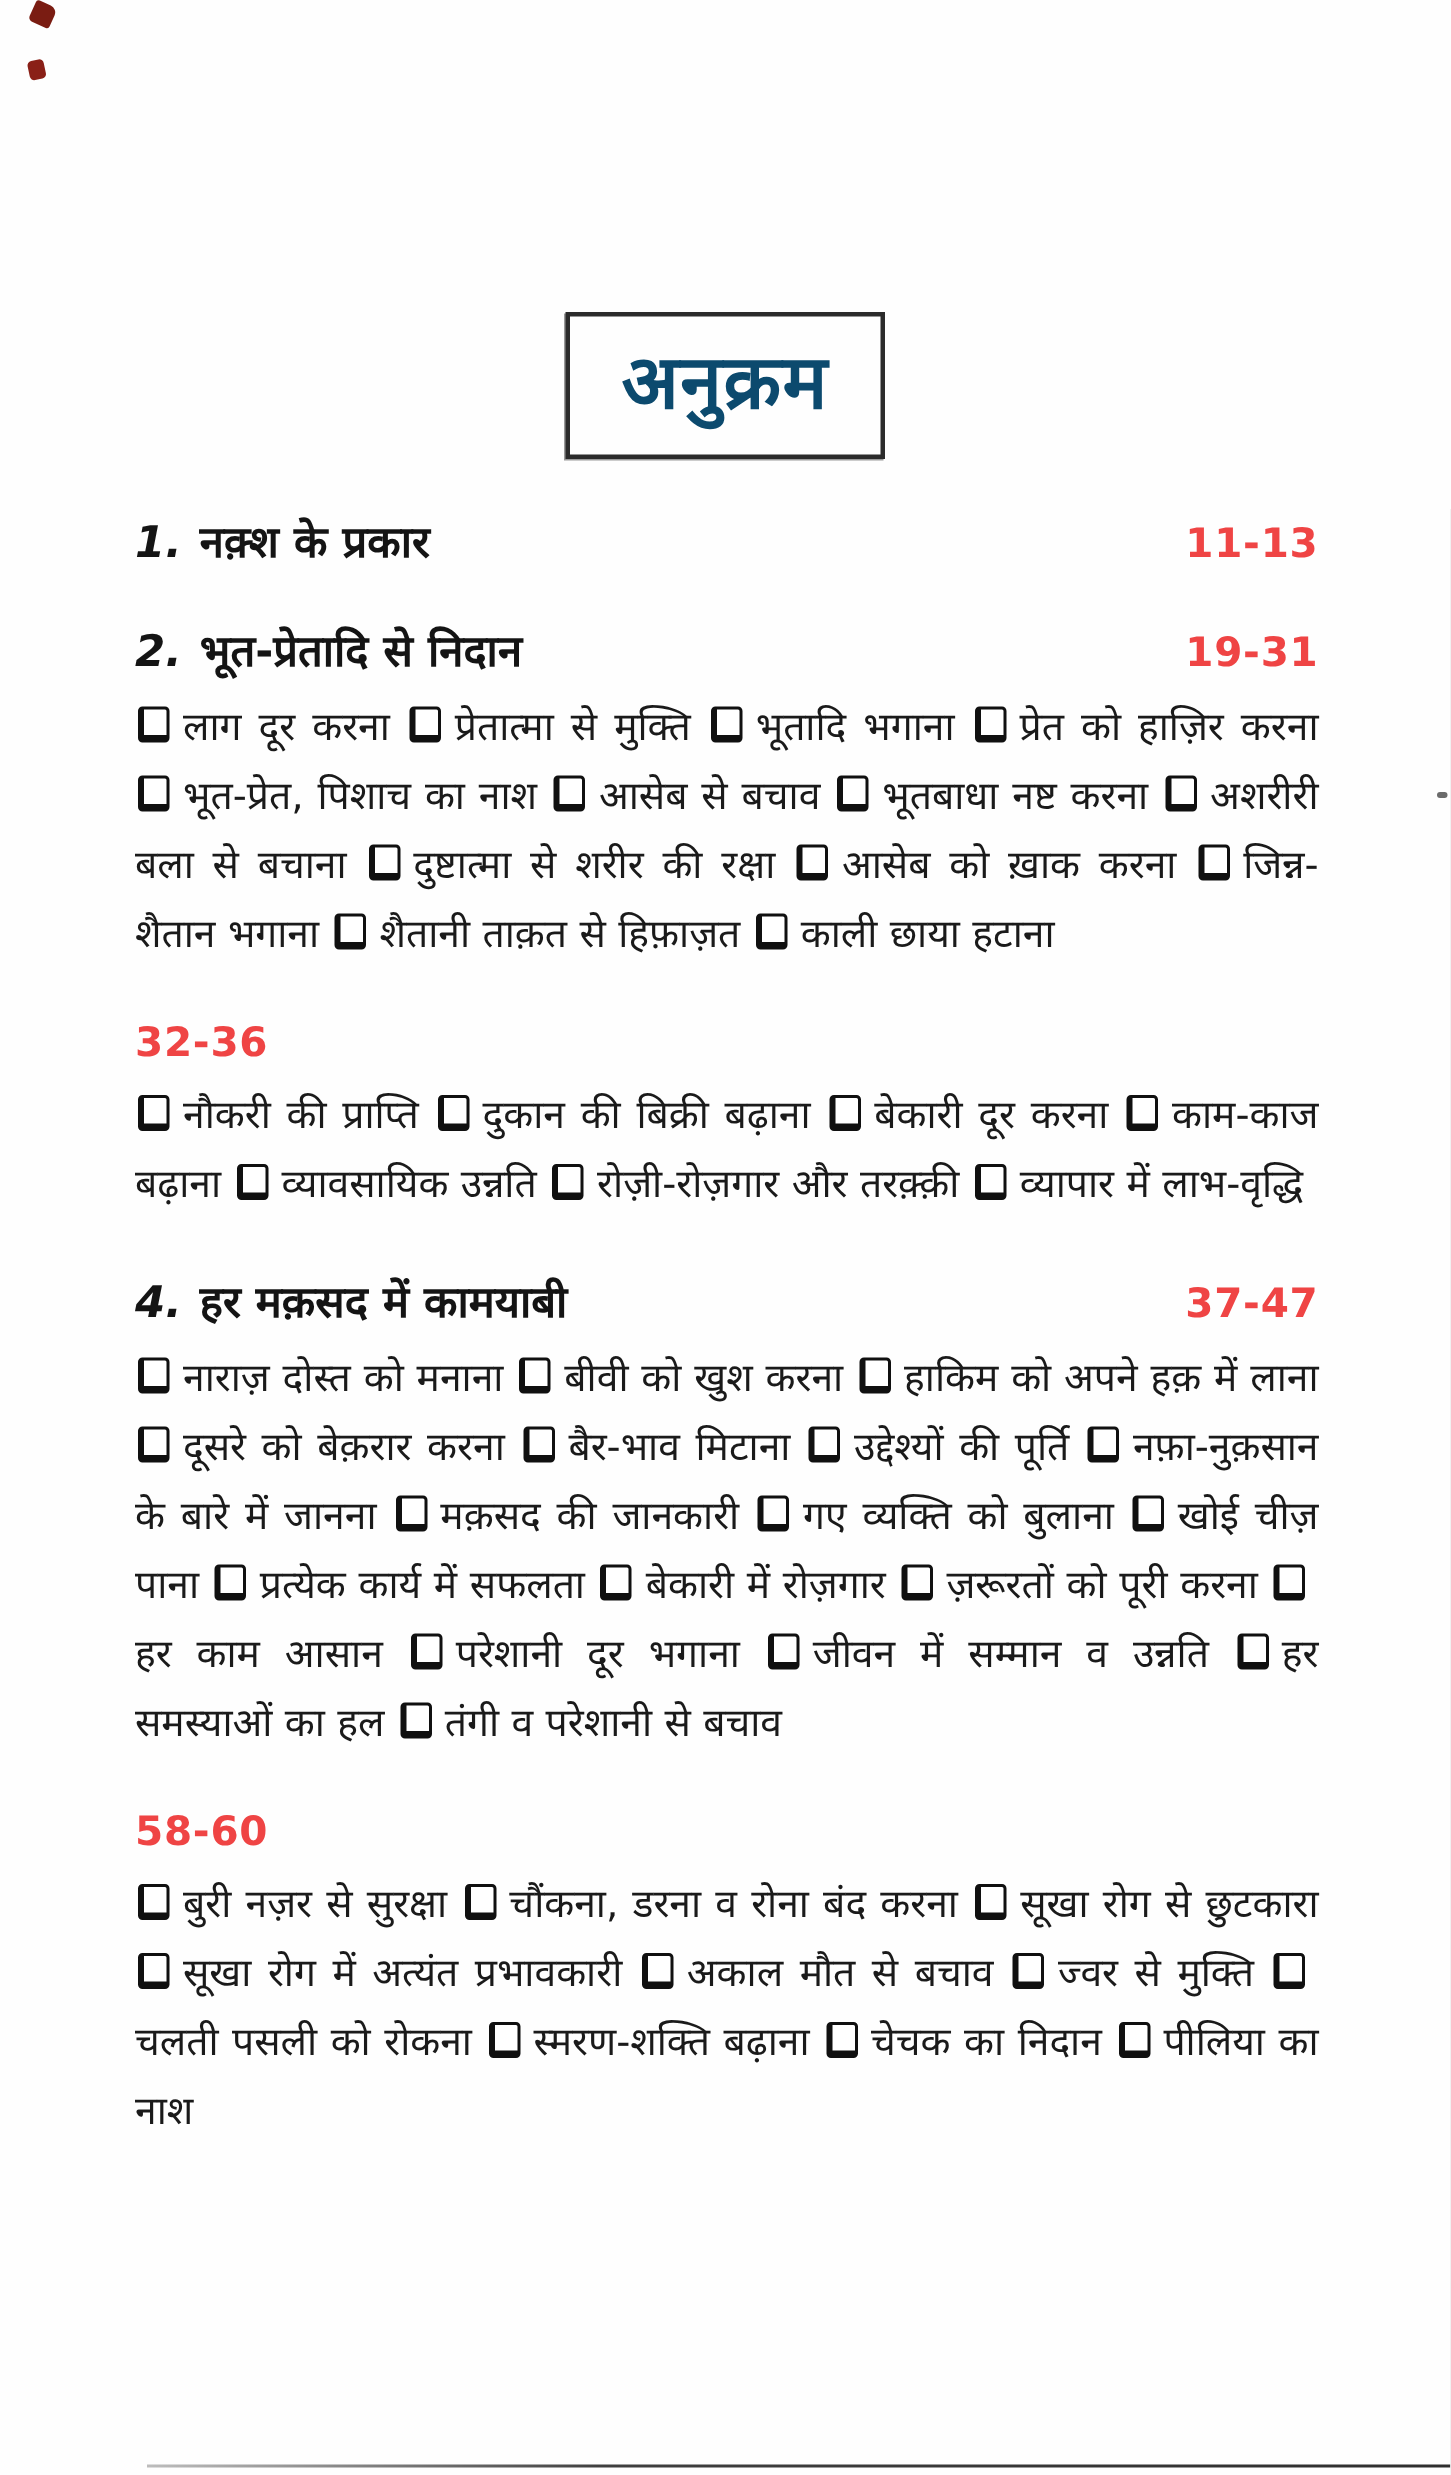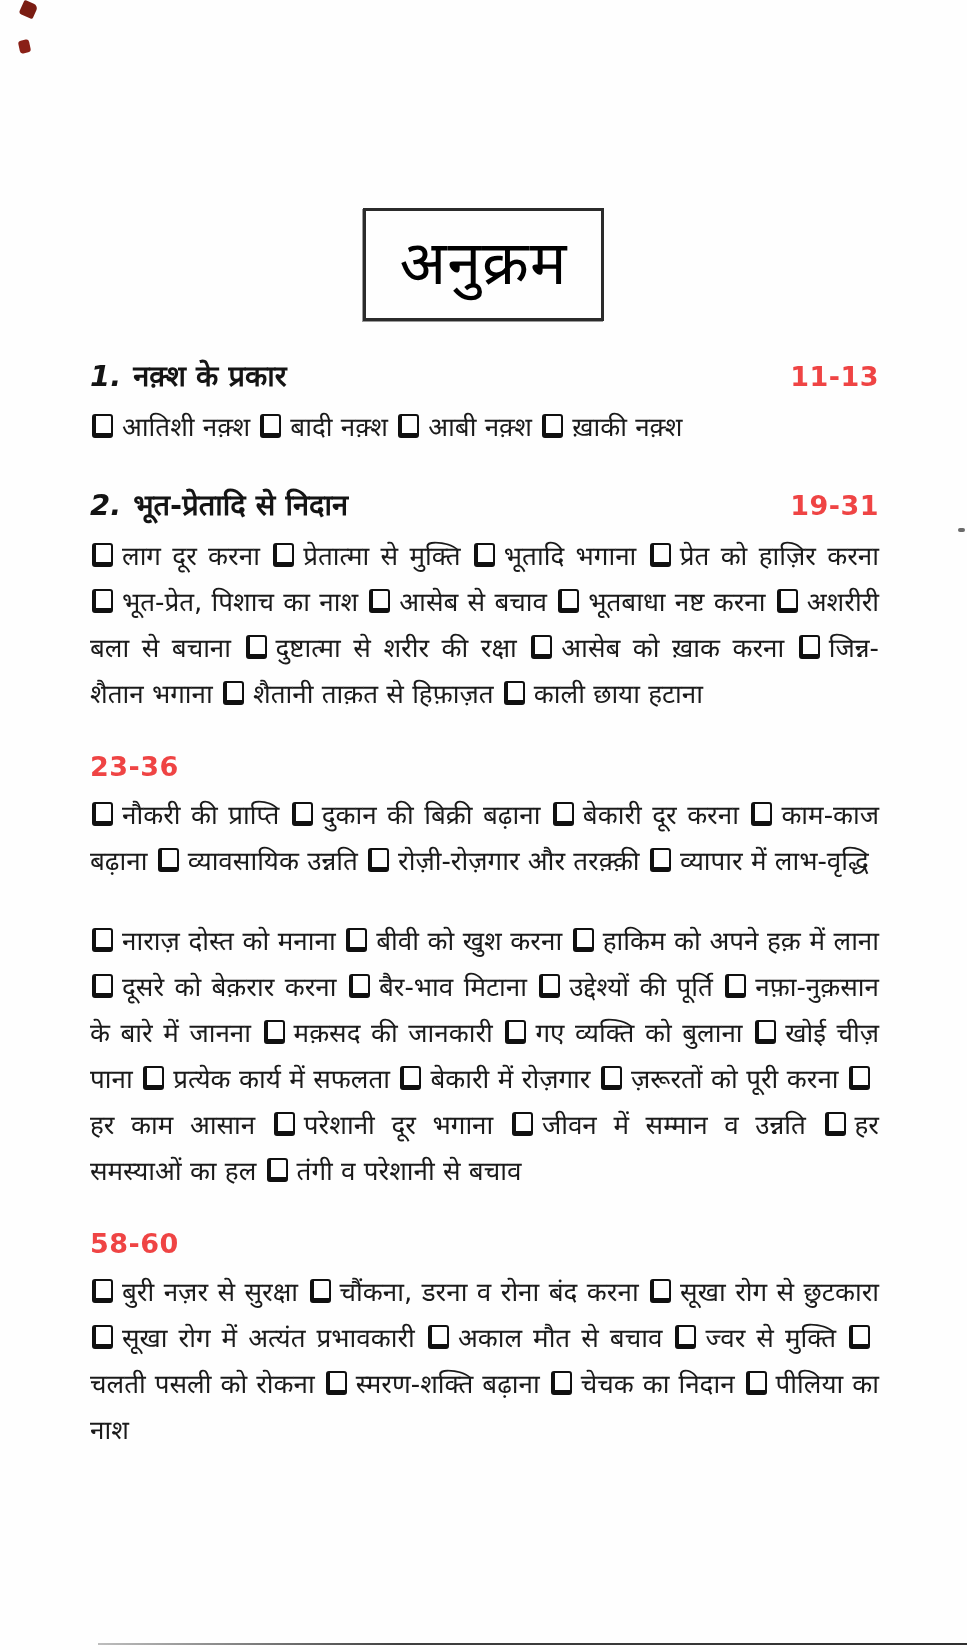--- a/index.html
+++ b/index.html
@@ -15,24 +15,24 @@
   
   .title-box{
     width:max-content;
     margin:208px auto 0;
     border:3px solid #2b2b2b;
     box-shadow:-1px 1px 0 #9a9a9a;
     padding:8px 34px 16px;
   }
   .title-box h1{
     margin:0;
-    font-size:61px;
-    font-weight:400;
+    font-size:50px;
+    font-weight:700;
     letter-spacing:1px;
-    color:#000000;
+    color:#0c4a6e;
   }
   
   .toc{padding:0 88px 0 90px;}
   .sec{margin-top:34px;}
   .sec:first-child{}
   .sec-head{
     display:flex;
     justify-content:space-between;
     align-items:baseline;
   }
@@ -93,36 +93,39 @@
   <div class="title-box">
     <h1>अनुक्रम</h1>
   </div>
 
   <div class="toc" id="toc">
       <section class="sec">
         <div class="sec-head">
           <h2 class="sec-title"><span class="sec-num">1.</span><span>नक़्श के प्रकार</span></h2>
           <span class="sec-pages">11-13</span>
         </div>
-        <p class="sec-items"><span class="item"><span class="cb"></span><span>आतिशी नक़्श</span></span> <span class="item"><span class="cb"></span><span>बादी नक़्श</span></span> <span class="item"><span class="cb"></span><span>आबी नक़्श</span></span> <span class="item"><span class="cb"></span><span>ख़ाकी नक़्श</span></span> </p>
       </section>
       <section class="sec">
         <div class="sec-head">
           <h2 class="sec-title"><span class="sec-num">2.</span><span>भूत-प्रेतादि से निदान</span></h2>
           <span class="sec-pages">19-31</span>
         </div>
         <p class="sec-items"><span class="item"><span class="cb"></span><span>लाग दूर करना</span></span> <span class="item"><span class="cb"></span><span>प्रेतात्मा से मुक्ति</span></span> <span class="item"><span class="cb"></span><span>भूतादि भगाना</span></span> <span class="item"><span class="cb"></span><span>प्रेत को हाज़िर करना</span></span> <span class="item"><span class="cb"></span><span>भूत-प्रेत, पिशाच का नाश</span></span> <span class="item"><span class="cb"></span><span>आसेब से बचाव</span></span> <span class="item"><span class="cb"></span><span>भूतबाधा नष्ट करना</span></span> <span class="item"><span class="cb"></span><span>अशरीरी बला से बचाना</span></span> <span class="item"><span class="cb"></span><span>दुष्टात्मा से शरीर की रक्षा</span></span> <span class="item"><span class="cb"></span><span>आसेब को ख़ाक करना</span></span> <span class="item"><span class="cb"></span><span>जिन्न-शैतान भगाना</span></span> <span class="item"><span class="cb"></span><span>शैतानी ताक़त से हिफ़ाज़त</span></span> <span class="item"><span class="cb"></span><span>काली छाया हटाना</span></span> </p>
       </section>
       <section class="sec">
         <div class="sec-head">
-          <span class="sec-pages">23-36</span>
+          <span class="sec-pages">32-36</span>
         </div>
         <p class="sec-items"><span class="item"><span class="cb"></span><span>नौकरी की प्राप्ति</span></span> <span class="item"><span class="cb"></span><span>दुकान की बिक्री बढ़ाना</span></span> <span class="item"><span class="cb"></span><span>बेकारी दूर करना</span></span> <span class="item"><span class="cb"></span><span>काम-काज बढ़ाना</span></span> <span class="item"><span class="cb"></span><span>व्यावसायिक उन्नति</span></span> <span class="item"><span class="cb"></span><span>रोज़ी-रोज़गार और तरक़्क़ी</span></span> <span class="item"><span class="cb"></span><span>व्यापार में लाभ-वृद्धि</span></span> </p>
       </section>
       <section class="sec">
+        <div class="sec-head">
+          <h2 class="sec-title"><span class="sec-num">4.</span><span>हर मक़सद में कामयाबी</span></h2>
+          <span class="sec-pages">37-47</span>
+        </div>
         <p class="sec-items"><span class="item"><span class="cb"></span><span>नाराज़ दोस्त को मनाना</span></span> <span class="item"><span class="cb"></span><span>बीवी को खुश करना</span></span> <span class="item"><span class="cb"></span><span>हाकिम को अपने हक़ में लाना</span></span> <span class="item"><span class="cb"></span><span>दूसरे को बेक़रार करना</span></span> <span class="item"><span class="cb"></span><span>बैर-भाव मिटाना</span></span> <span class="item"><span class="cb"></span><span>उद्देश्यों की पूर्ति</span></span> <span class="item"><span class="cb"></span><span>नफ़ा-नुक़सान के बारे में जानना</span></span> <span class="item"><span class="cb"></span><span>मक़सद की जानकारी</span></span> <span class="item"><span class="cb"></span><span>गए व्यक्ति को बुलाना</span></span> <span class="item"><span class="cb"></span><span>खोई चीज़ पाना</span></span> <span class="item"><span class="cb"></span><span>प्रत्येक कार्य में सफलता</span></span> <span class="item"><span class="cb"></span><span>बेकारी में रोज़गार</span></span> <span class="item"><span class="cb"></span><span>ज़रूरतों को पूरी करना</span></span> <span class="item"><span class="cb"></span><span>हर काम आसान</span></span> <span class="item"><span class="cb"></span><span>परेशानी दूर भगाना</span></span> <span class="item"><span class="cb"></span><span>जीवन में सम्मान व उन्नति</span></span> <span class="item"><span class="cb"></span><span>हर समस्याओं का हल</span></span> <span class="item"><span class="cb"></span><span>तंगी व परेशानी से बचाव</span></span> </p>
       </section>
       <section class="sec">
         <div class="sec-head">
           <span class="sec-pages">58-60</span>
         </div>
         <p class="sec-items"><span class="item"><span class="cb"></span><span>बुरी नज़र से सुरक्षा</span></span> <span class="item"><span class="cb"></span><span>चौंकना, डरना व रोना बंद करना</span></span> <span class="item"><span class="cb"></span><span>सूखा रोग से छुटकारा</span></span> <span class="item"><span class="cb"></span><span>सूखा रोग में अत्यंत प्रभावकारी</span></span> <span class="item"><span class="cb"></span><span>अकाल मौत से बचाव</span></span> <span class="item"><span class="cb"></span><span>ज्वर से मुक्ति</span></span> <span class="item"><span class="cb"></span><span>चलती पसली को रोकना</span></span> <span class="item"><span class="cb"></span><span>स्मरण-शक्ति बढ़ाना</span></span> <span class="item"><span class="cb"></span><span>चेचक का निदान</span></span> <span class="item"><span class="cb"></span><span>पीलिया का नाश</span></span> </p>
       </section>
     </div>
 

